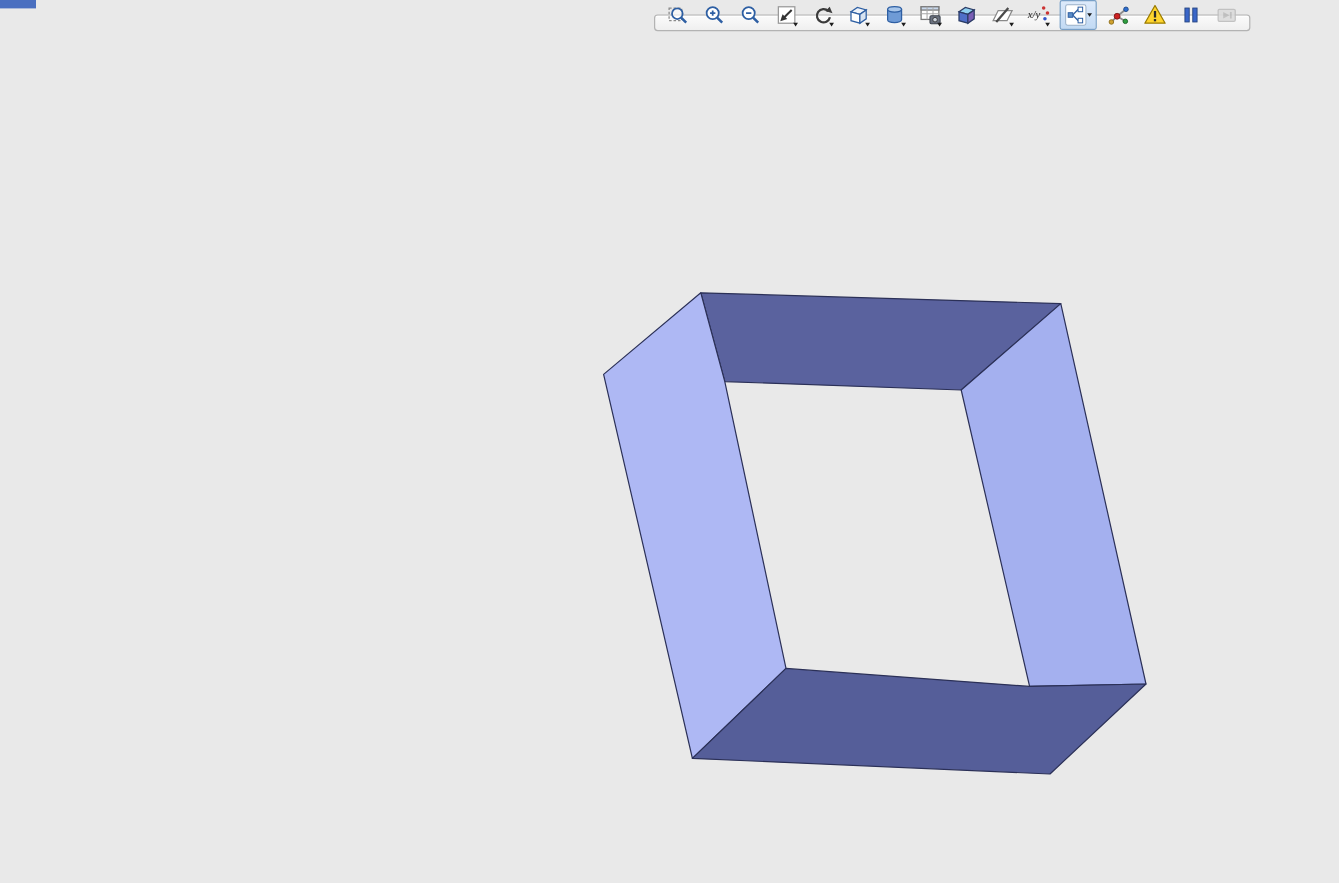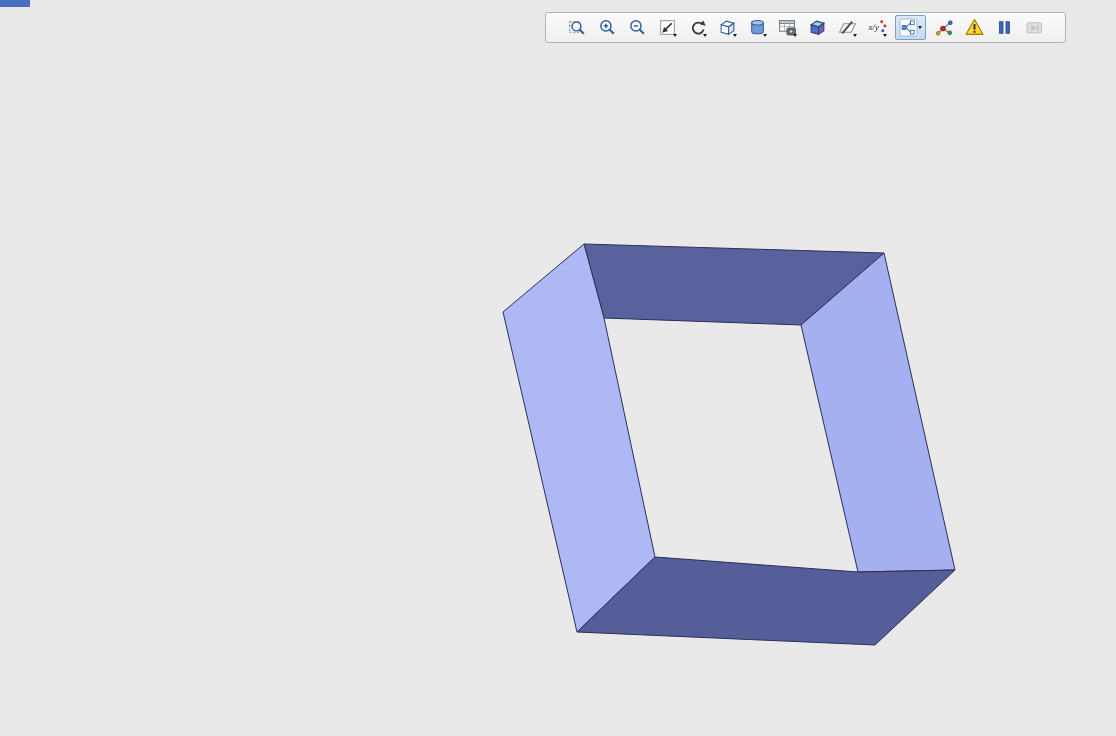--- a/index.html
+++ b/index.html
@@ -25,26 +25,26 @@
 
   .viewport-svg {
     position: absolute;
     left: 0; top: 0;
     width: 1116px; height: 736px;
   }
 
   .toolbar {
     position: absolute;
     left: 545px; top: 12px;
-    height: 31px;
+    height: 14px;
     box-sizing: border-box;
     display: flex;
-    align-items: center;
+    align-items: flex-end;
     gap: 6px;
-    padding: 0 19px;
+    padding: 0 7px;
     background: linear-gradient(var(--toolbar-bg-top, #fbfbfb), var(--toolbar-bg-bottom, #efefef));
     border: 1px solid var(--toolbar-border, #b3b3b3);
     border-radius: 3px;
     box-shadow: inset 0 1px 0 #ffffff;
   }
 
   .tb-btn {
     position: relative;
     width: 24px;
     height: 25px;

